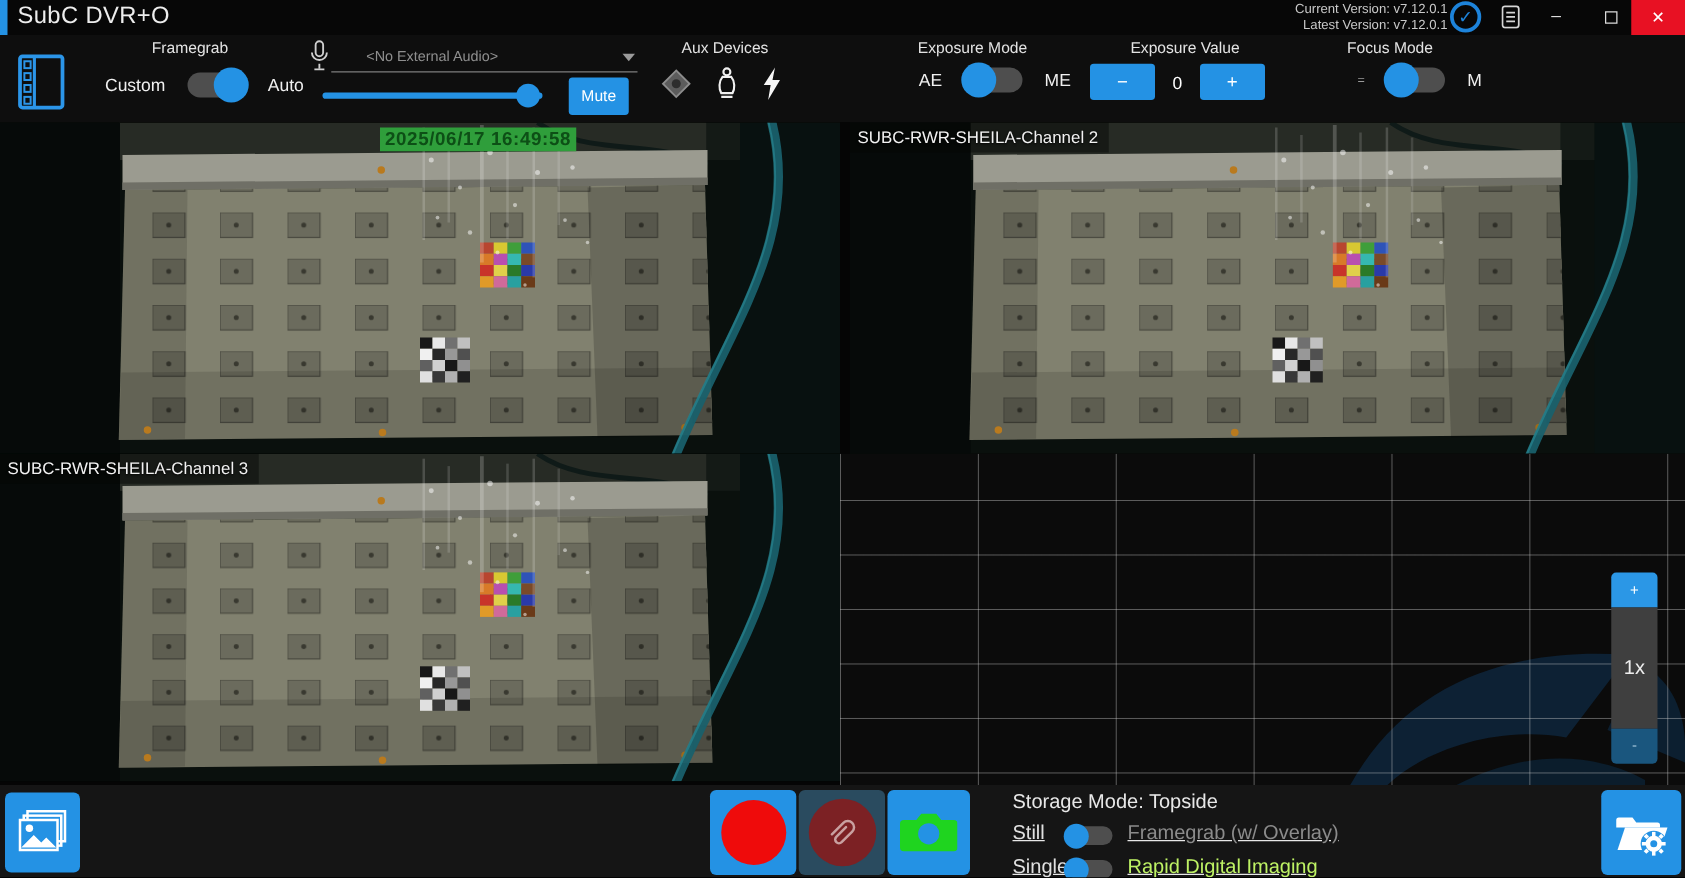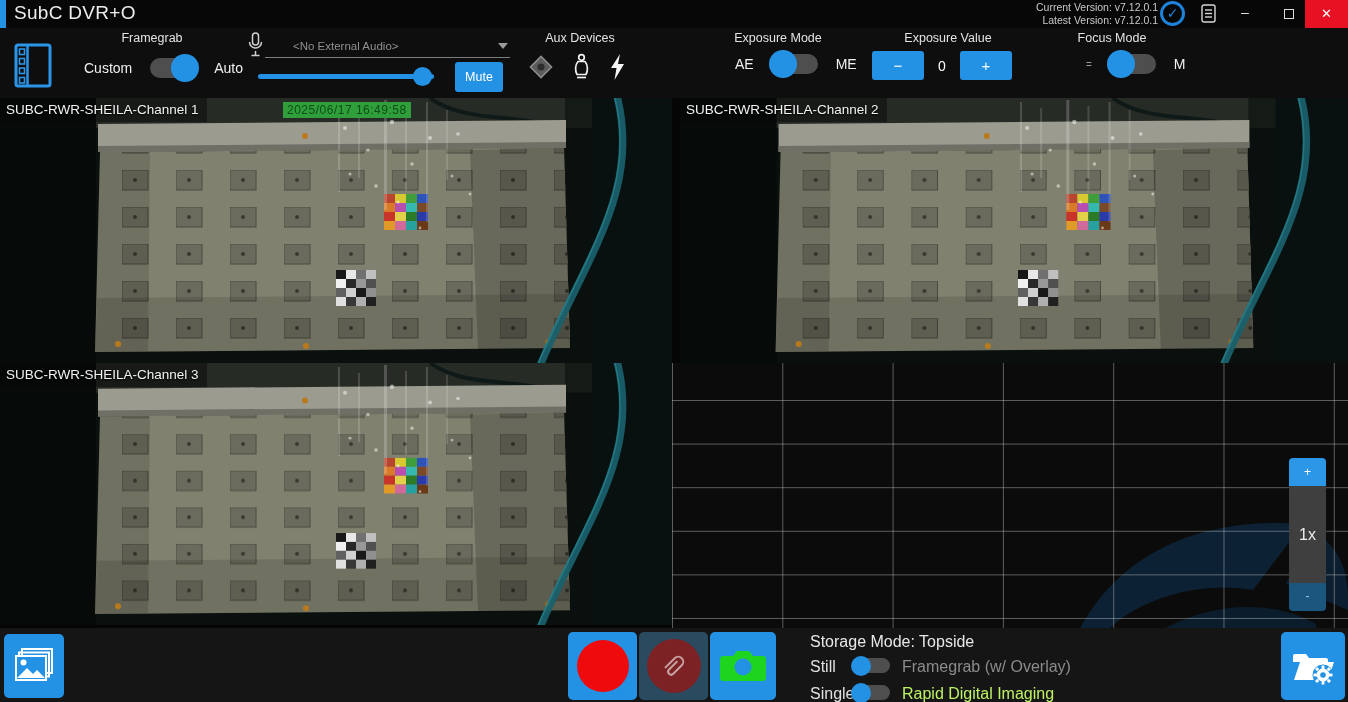--- a/index.html
+++ b/index.html
@@ -54,22 +54,22 @@
 
   
   .videos { position:absolute; top:98px; left:0; width:1348px; height:530px; background:#050505; }
   .channel { position:absolute; overflow:hidden; background:#0a100d; }
   .ch1 { left:0; top:0; width:672px; height:265px; }
   .ch2 { left:680px; top:0; width:676px; height:265px; }
   .ch3 { left:0; top:265px; width:672px; height:262px; }
   .scene { position:absolute; inset:0; width:100%; height:100%; }
   .chlabel { position:absolute; left:0; top:0; padding:4px 8px 5px 6px; font-size:13.5px; color:#f2f2f2;
              background:rgba(4,6,5,.45); text-shadow:0 1px 2px #000; white-space:nowrap; }
-  .timestamp { position:absolute; left:283px; top:4px; padding:1px 4px; font-size:12px; letter-spacing:.5px;
-               background:#2f9e3b; color:#0d4f16; font-weight:normal; }
+  .timestamp { position:absolute; left:304px; top:4px; padding:1px 4px; font-size:15px; letter-spacing:.5px;
+               background:#2f9e3b; color:#0d4f16; font-weight:bold; }
 
   .quad4 { position:absolute; left:672px; top:265px; width:676px; height:265px; background:#0b0b0b; overflow:hidden; }
   .swirl { position:absolute; right:0; bottom:-4px; }
   .gridlines { position:absolute; inset:0;
      background-image:linear-gradient(rgba(205,205,205,.42) 1px, transparent 1px),
                       linear-gradient(90deg, rgba(205,205,205,.42) 1px, transparent 1px);
      background-size:110.3px 43.6px; background-position:0px -6.6px; }
   .zoomstrip { position:absolute; right:22px; top:95px; width:37px; }
   .zplus { height:28px; border-radius:4px 4px 0 0; background:#2b97e6; color:#fff; font-size:12px; text-align:center; line-height:28px; }
   .zlevel { height:97px; background:#3f3f3f; color:#ededed; font-size:16px; text-align:center; line-height:97px; }
@@ -81,21 +81,21 @@
   .gallery-btn { left:4px; top:6px; width:60px; height:64px; }
   .record-btn { left:568px; top:4px; width:69px; height:68px; }
   .record-dot { width:52px; height:52px; border-radius:50%; background:#ef0b0b; }
   .attach-btn { left:639px; top:4px; width:69px; height:68px; background:#2a4b5f; }
   .attach-circle { width:54px; height:54px; border-radius:50%; background:#7c2124; display:flex; align-items:center; justify-content:center; }
   .camera-btn { left:710px; top:4px; width:66px; height:68px; }
   .settings-btn { left:1281px; top:4px; width:64px; height:68px; }
 
   .storage { position:absolute; left:810px; top:5px; color:#e8e8e8; font-size:16px; }
   .storage-title { margin-bottom:7px; }
-  .storow { display:flex; align-items:flex-start; margin-bottom:9px; }
+  .storow { display:flex; align-items:flex-end; margin-bottom:9px;text-decoration:underline; }
   .storow .lbl { width:44px; color:#e0e0e0; }
   .storow .toggle { margin:0 12px 0 0; }
   .opt-dim { color:#8b8b8b; }
   .opt-lit { color:#bef264; }
 </style>
 </head>
 <body>
 
 <svg width="0" height="0" style="position:absolute">
   <defs>
@@ -282,21 +282,20 @@
       <span>M</span>
     </div>
   </div>
 
   <div class="videos">
     <div class="channel ch1">
       <svg class="scene" viewBox="0 0 672 265" preserveAspectRatio="none">
           <use href="#cam-scene"></use>
         </svg>
       <span class="timestamp">2025/06/17 16:49:58</span>
-      <span class="chlabel">SUBC-RWR-SHEILA-Channel 1</span>
     </div>
     <div class="channel ch2">
       <svg class="scene" viewBox="0 0 672 265" preserveAspectRatio="none">
           <use href="#cam-scene"></use>
         </svg>
       <span class="chlabel">SUBC-RWR-SHEILA-Channel 2</span>
     </div>
     <div class="channel ch3">
       <svg class="scene" viewBox="0 0 672 265" preserveAspectRatio="none">
           <use href="#cam-scene"></use>

